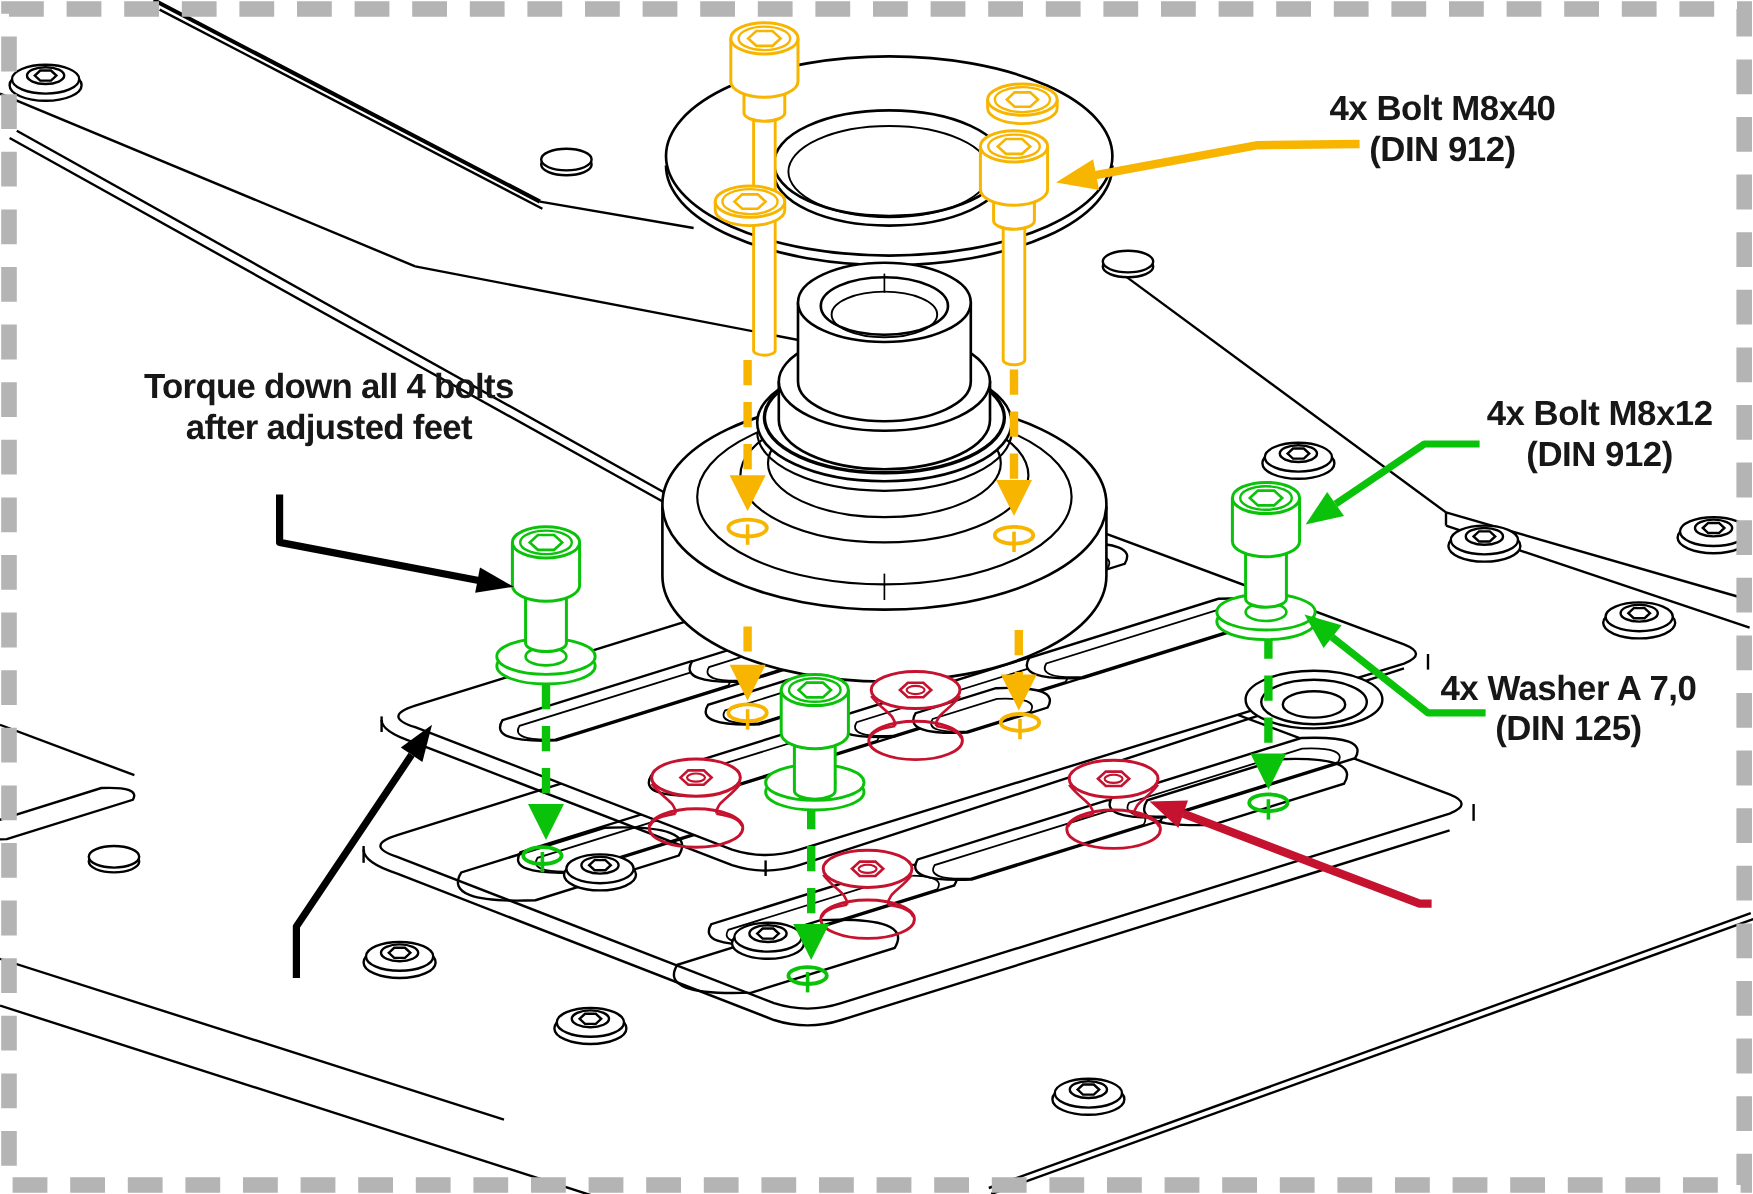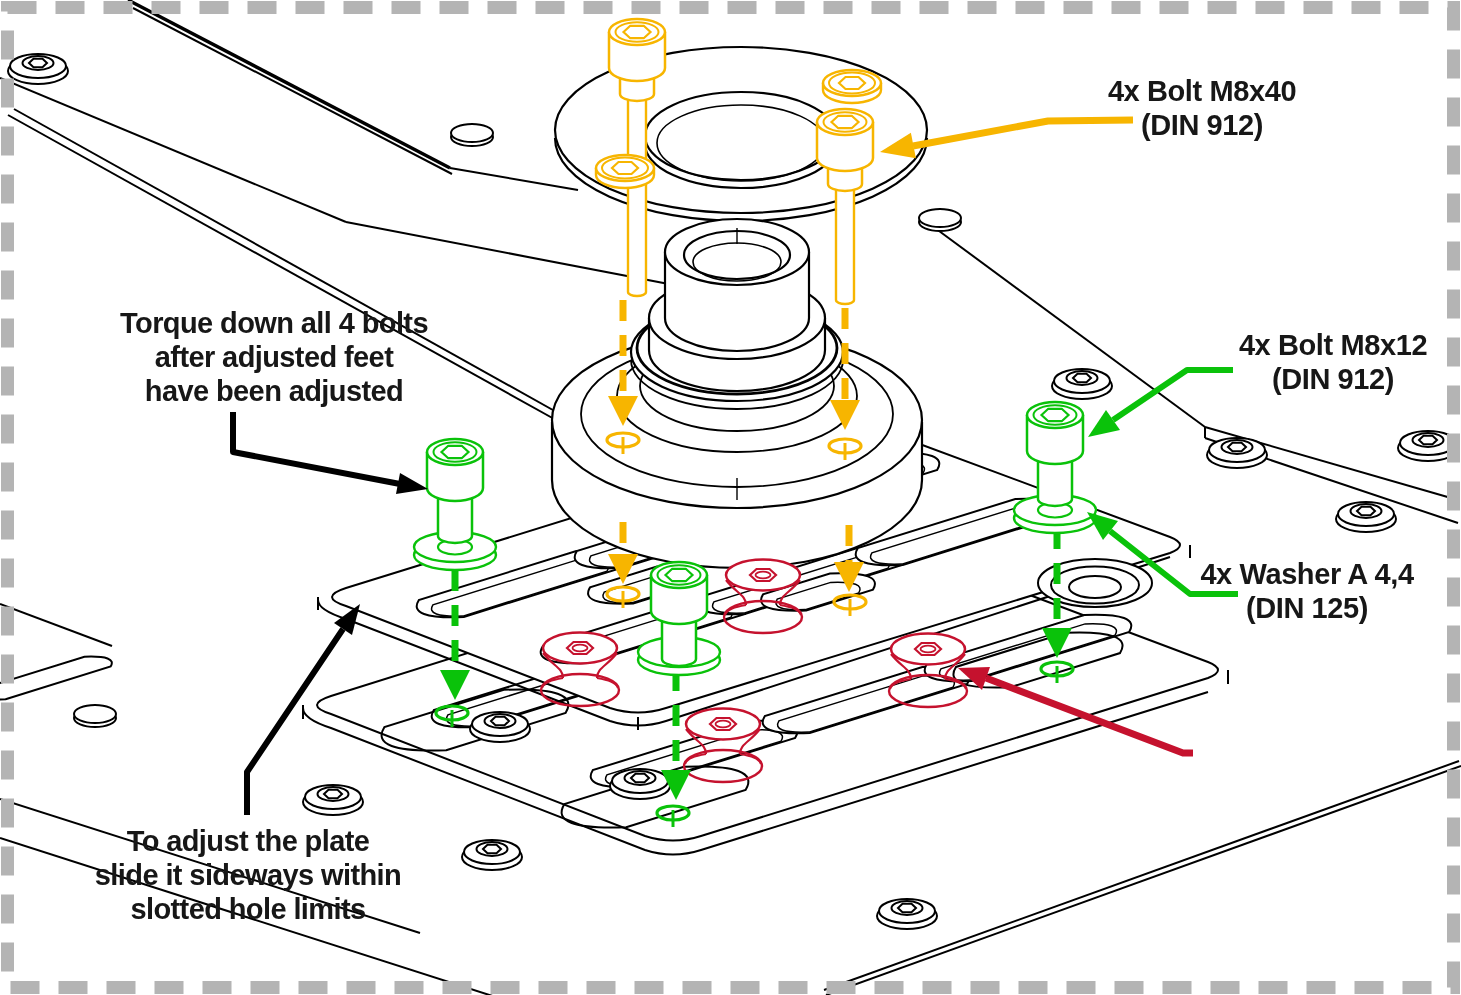--- a/index.html
+++ b/index.html
@@ -472,30 +472,24 @@
     <div>4x Bolt M8x40</div>
     <div>(DIN 912)</div>
   </div>
 
   <div class="label label-parts" style="left:1333px;top:328px;">
     <div>4x Bolt M8x12</div>
     <div>(DIN 912)</div>
   </div>
 
   <div class="label label-parts" style="left:1307px;top:557px;">
-    <div>4x Washer A 4,4</div>
+    <div>4x Washer A 7,0</div>
     <div>(DIN 125)</div>
   </div>
 
 
   <div class="label label-note" style="left:238px;top:306px;margin-left:36px;">
     <div>Torque down all 4 bolts</div>
     <div>after adjusted feet</div>
-    <div>have been adjusted</div>
   </div>
 
-  <div class="label label-note" style="left:248px;top:824px;">
-    <div>To adjust the plate</div>
-    <div>slide it sideways within</div>
-    <div>slotted hole limits</div>
-  </div>
 
 </div>
 
 </body></html>

